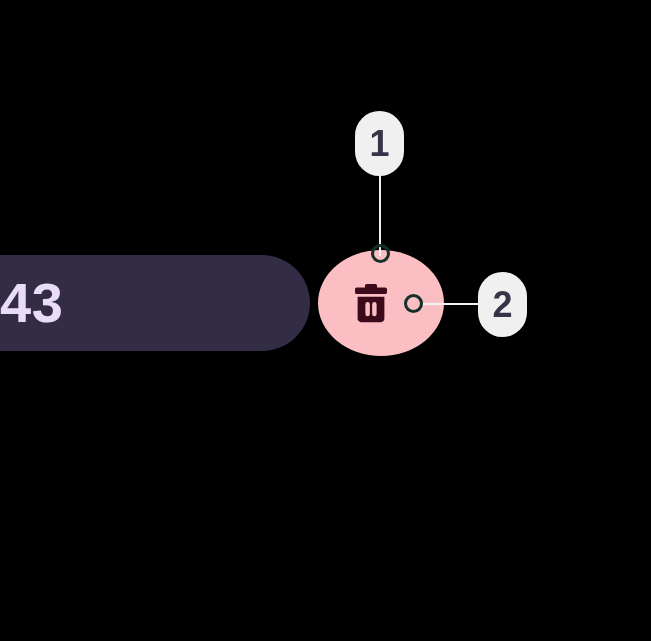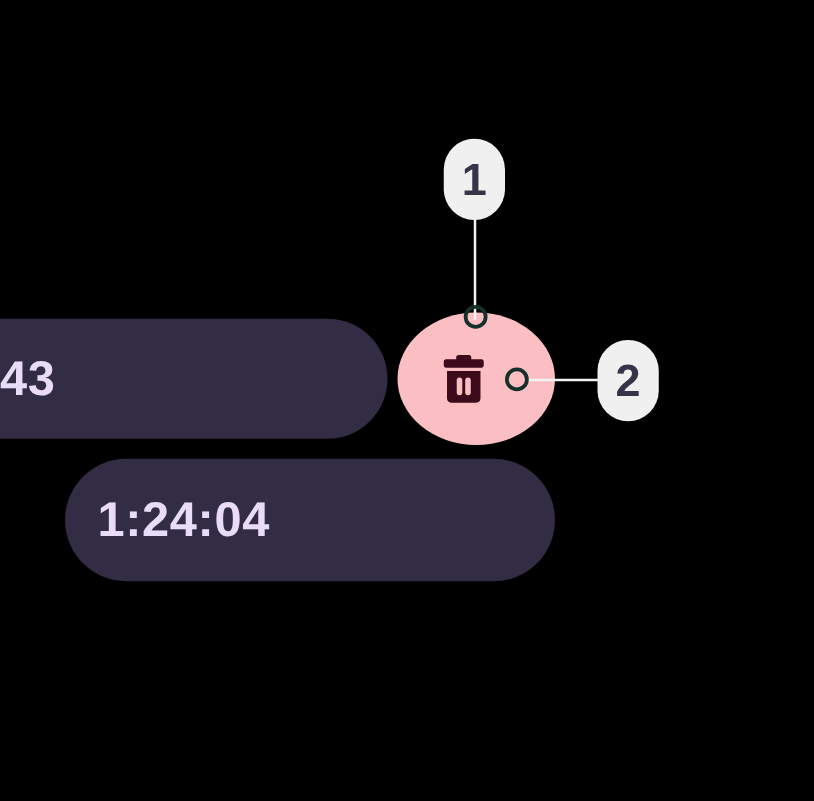--- a/index.html
+++ b/index.html
@@ -25,21 +25,21 @@
     position: absolute;
     background: #322c44;
     border-radius: 999px;
     display: flex;
     align-items: center;
     box-sizing: border-box;
   }
   .pill-label {
     color: #e9dcf8;
     font-family: "Liberation Sans", sans-serif;
-    font-size: 39px;
+    font-size: 56px;
     font-weight: 700;
     letter-spacing: 0.5px;
     line-height: 1;
     white-space: nowrap;
   }
 
   
   #pill-count {
     left: -210px;
     top: 255px;
@@ -141,23 +141,20 @@
 </style>
 </head>
 <body>
 
 <div id="screen">
 
   <div class="pill" id="pill-count">
     <span class="pill-label">43</span>
   </div>
 
-  <div class="pill" id="pill-duration">
-    <span class="pill-label">1:24:04</span>
-  </div>
 
   <div id="delete-button">
     <span class="trash-wrap">
       <svg viewBox="0 0 24 26" width="38" height="40" aria-hidden="true">
         <path fill="#3d0a1c" d="M9.2 0.6h5.6c0.62 0 1.12 0.5 1.12 1.12v1.18h5.3
                  c0.64 0 1.16 0.52 1.16 1.16v2.0c0 0.64-0.52 1.16-1.16 1.16
                  H2.78C2.14 7.22 1.62 6.7 1.62 6.06v-2.0
                  c0-0.64 0.52-1.16 1.16-1.16h5.3V1.72C8.08 1.1 8.58 0.6 9.2 0.6z"></path>
         <path fill="#3d0a1c" d="M3.3 9.0h17.4v14.3c0 1.2-0.98 2.18-2.18 2.18H5.48
                  c-1.2 0-2.18-0.98-2.18-2.18V9.0z"></path>

